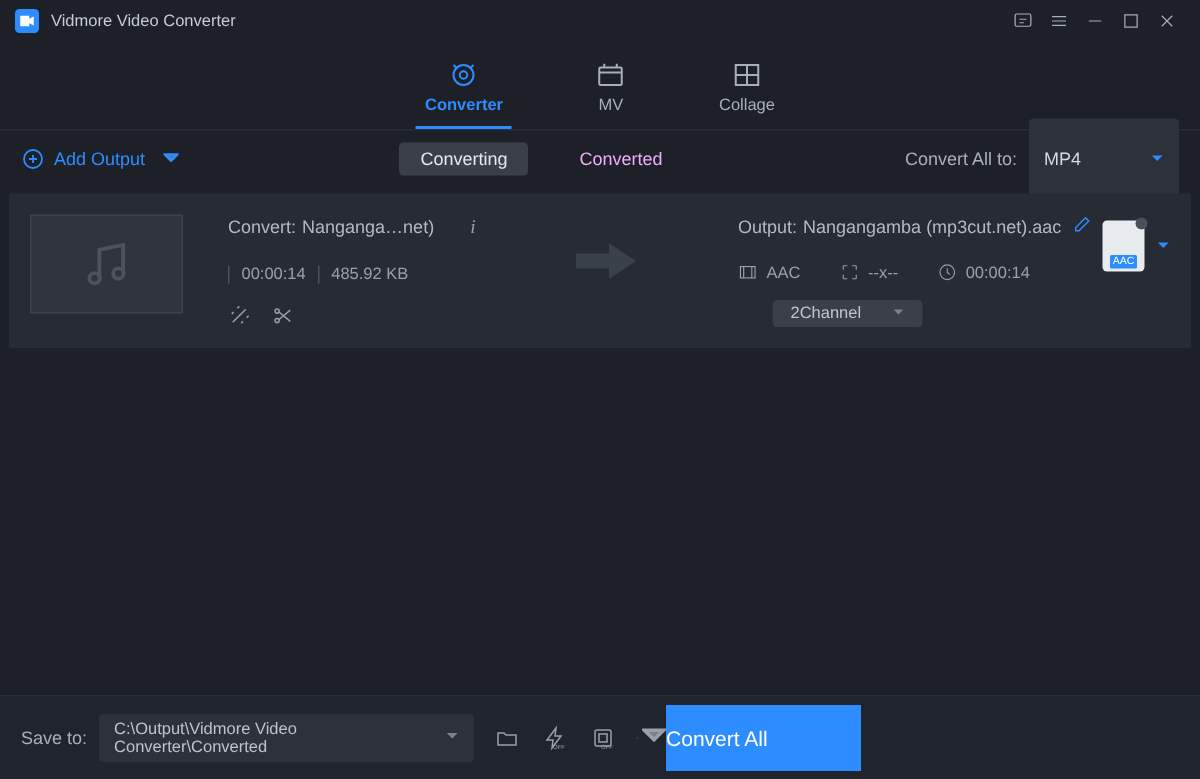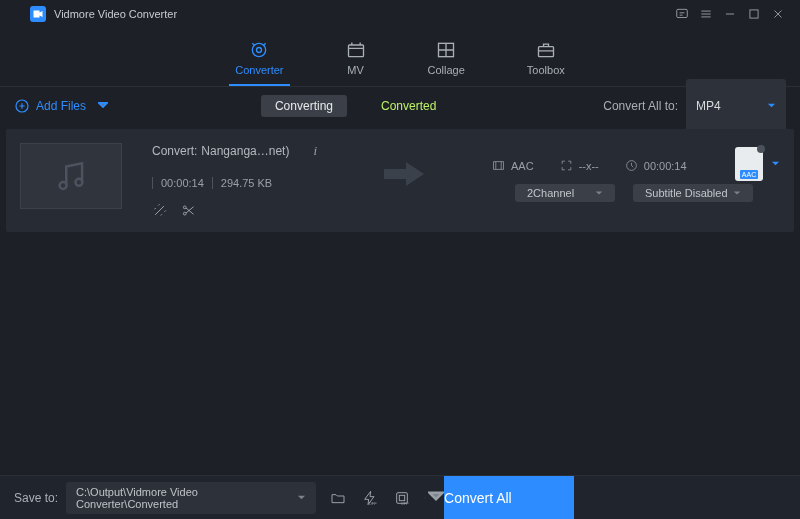--- a/index.html
+++ b/index.html
@@ -1,38 +1,38 @@
 <!DOCTYPE html>
 <html><head>
 <meta charset="utf-8">
 <style>
   * { box-sizing: border-box; margin: 0; padding: 0; font-family: "Segoe UI", Arial, sans-serif; }
   body { background: #1d2127; width: 800px; height: 519px; overflow: hidden; color: #c7ccd1; font-size: 12px; user-select: none; }
-  .titlebar { display: flex; align-items: center; height: 28px; padding: 0 10px; background: #1d2127; margin-left: 20px; }
+  .titlebar { display: flex; align-items: center; height: 28px; padding: 0 10px; background: #1d2127; }
   .titlebar .logo { width: 16px; height: 16px; background: #2d8cff; border-radius: 3px; display: flex; align-items: center; justify-content: center; margin-right: 8px; }
   .titlebar .logo svg { width: 12px; height: 12px; fill: #fff; }
   .titlebar .title { font-size: 11px; color: #c7ccd1; }
   .titlebar .spacer { flex: 1; }
   .titlebar .win-btn { width: 24px; height: 24px; display: flex; align-items: center; justify-content: center; cursor: pointer; color: #a9afb6; }
   .titlebar .win-btn svg { width: 14px; height: 14px; stroke: currentColor; fill: none; stroke-width: 1.4; }
   .tabs { display: flex; justify-content: center; gap: 50px; padding: 8px 0 0 0; border-bottom: 1px solid #2a2e35; }
   .tab { display: flex; flex-direction: column; align-items: center; cursor: pointer; padding: 4px 6px 8px 6px; }
   .tab .icon { height: 20px; display: flex; align-items: center; justify-content: center; }
   .tab .icon svg { width: 20px; height: 20px; stroke: #a9afb6; fill: none; stroke-width: 1.6; }
   .tab.active .icon svg { stroke: #2d8cff; }
   .tab .label { margin-top: 4px; font-size: 11px; color: #a9afb6; }
-  .tab.active .label { color: #2d8cff; }
+  .tab.active .label { color: #2d8cff; font-weight: bold; }
   .tab.active { border-bottom: 2px solid #2d8cff; }
   .subbar { display: flex; align-items: center; height: 38px; padding: 0 14px; }
   .addfiles { display: flex; align-items: center; color: #2d8cff; cursor: pointer; gap: 6px; font-size: 12px; }
   .addfiles svg { width: 16px; height: 16px; stroke: #2d8cff; fill: none; stroke-width: 1.8; }
   .chev-down { margin-left: 6px; }
   .chev-down svg { width: 10px; height:10px; fill: #6b7280; }
   .subtabs { margin: 12px auto; display: flex; gap: 20px; font-size: 12px; justify-content: center; }
-  .subtab { padding: 4px 14px; border-radius: 3px; cursor: pointer; color: #bef264; }
+  .subtab { padding: 4px 14px; border-radius: 3px; cursor: pointer; color: #f0abfc; }
   .subtab.active { background: #3a3f48; color: #e6e9ec; }
   .convert-all-to { display: flex; align-items: center; gap: 8px; font-size: 12px; color: #a9afb6; }
   .dropdown { background: #2d323a; border-radius: 3px; padding: 20px 10px; min-width: 100px; color: #d6dadd; display: flex; align-items: center; justify-content: space-between; cursor: pointer; }
   .dropdown .arrow { margin-left: 12px; }
   .dropdown .arrow svg { width: 9px; height: 9px; fill: #2d8cff; }
   .item { display: flex; align-items: flex-start; padding: 14px 14px; background: #272b33; margin: 4px 6px; border-radius: 2px; position: relative; }
   .thumb { width: 102px; height: 66px; background: #2f343d; border: 1px solid #3c424c; display: flex; align-items: center; justify-content: center; }
   .thumb svg { width: 38px; height: 38px; stroke: #4c535e; fill: none; stroke-width: 1.6; }
   .col { display: flex; flex-direction: column; }
   .source-col { margin-left: 30px; width: 220px; }
@@ -51,21 +51,21 @@
   .badges .pair { display: flex; align-items: center; gap: 6px; }
   .badges .pair svg { width: 13px; height: 13px; stroke: #9aa0a7; fill: none; stroke-width: 1.4; }
   .selects { display: flex; gap: 18px; margin-top: 12px; margin-left: 23px; }
   .sel { background: #3a3f48; border-radius: 3px; padding: 3px 12px; min-width: 100px; color: #c2c6cb; display: flex; align-items: center; justify-content: space-between; cursor: pointer; font-size: 11px; }
   .sel .arrow svg { width: 8px; height:8px; fill: #7b828b; }
   .format-box { position: absolute; right: 14px; top: 18px; display:flex; align-items:center; gap:8px; }
   .format-box .fb { width: 28px; height: 34px; background: #e9ecef; border-radius: 3px; position: relative; display:flex; align-items:flex-end; justify-content:center; }
   .format-box .fb::before { content:""; position:absolute; top:-2px; right:-2px; width:8px;height:8px;background:#4b515b;border-radius:50%; }
   .format-box .fb .tag { background:#2d8cff; color:#fff; font-size:7px; padding:1px 2px; border-radius:1px; margin-bottom:2px; }
   .format-box .arrow svg { width:9px; height:9px; fill:#2d8cff; cursor:pointer; }
-  .bottom { position: fixed; bottom: 0; left: 0; width: 800px; height: 44px; background: #20252d; display: flex; align-items: center; padding: 0 0 0 14px; border-top: 1px solid #2a2e35; }
+  .bottom { position: fixed; bottom: 0; left: 0; width: 800px; height: 56px; background: #20252d; display: flex; align-items: center; padding: 0 0 0 14px; border-top: 1px solid #2a2e35; }
   .bottom .savelabel { color: #a9afb6; font-size: 12px; margin-right: 8px; }
   .pathbox { background: #2d323a; border-radius: 3px; padding: 4px 10px; width: 250px; color: #bfc3c8; display:flex; align-items:center; justify-content:space-between; font-size: 11px; cursor:pointer; }
   .pathbox .arrow svg { width:9px; height:9px; fill:#7b828b; }
   .bicons { display:flex; gap:12px; margin-left:12px; }
   .bicons .bi { width:20px; height:20px; display:flex; align-items:center; justify-content:center; cursor:pointer; }
   .bicons .bi svg { width:16px; height:16px; stroke:#9aa0a7; fill:none; stroke-width:1.5; }
   .merge { margin-left: auto; margin-right: 14px; display:flex; align-items:center; gap:8px; color:#a9afb6; font-size:12px; cursor:pointer; }
   .merge .box { width:13px; height:13px; border:1px solid #6b7280; border-radius:2px; }
   .convert-btn { height:44px; width:130px; background:#2d8cff; color:#fff; font-size:14px; display:flex; align-items:center; justify-content:flex-start; cursor:pointer; }
 </style>
@@ -130,38 +130,29 @@
   </div>
   <div class="tab">
     <div class="icon">
         <svg viewBox="0 0 24 24">
           <rect x="3" y="4" width="18" height="16"></rect>
           <path d="M12 4v16M3 12h18"></path>
         </svg>
       </div>
     <div class="label">Collage</div>
   </div>
-  <div class="tab">
-    <div class="icon">
-        <svg viewBox="0 0 24 24">
-          <rect x="3" y="8" width="18" height="12" rx="1"></rect>
-          <path d="M3 13h18M9 8V5h6v3"></path>
-        </svg>
-      </div>
-    <div class="label">Toolbox</div>
-  </div>
 </div>
 
 <div class="subbar">
   <div class="addfiles">
     <svg viewBox="0 0 24 24">
         <circle cx="12" cy="12" r="9"></circle>
         <path d="M12 8v8M8 12h8"></path>
       </svg>
-    <span>Add Files</span>
+    <span>Add Output</span>
     <span class="chev-down"><svg viewBox="0 0 10 10">
           <path d="M1 3l4 4 4-4z"></path>
         </svg></span>
   </div>
   <div class="subtabs">
     <div class="subtab active">Converting</div>
     <div class="subtab">Converted</div>
   </div>
   <div class="convert-all-to">
     <span>Convert All to:</span>
@@ -186,41 +177,48 @@
   <div class="col source-col">
     <div class="srcline">
       <span>Convert: </span>
       <span style="margin-left:-6px;">Nanganga…net)</span>
       <span class="info-icon">i</span>
     </div>
     <div class="meta-line">
       <span class="sep"></span>
       <span>00:00:14</span>
       <span class="sep"></span>
-      <span>294.75 KB</span>
+      <span>485.92 KB</span>
     </div>
     <div class="tool-row">
       <svg viewBox="0 0 24 24">
           <path d="M5 19L19 5M4 10l2-2M10 4l2-2M14 20l2-2M20 14l2-2"></path>
         </svg>
       <svg viewBox="0 0 24 24">
           <circle cx="6" cy="7" r="2.2"></circle>
           <circle cx="6" cy="17" r="2.2"></circle>
           <path d="M8 8l12 10M8 16L20 6"></path>
         </svg>
     </div>
   </div>
 
   <div class="arrow-big">
     <svg viewBox="0 0 40 30">
         <path d="M0 10h22V3l18 12-18 12v-7H0z"></path>
       </svg>
   </div>
 
   <div class="col output-col">
+    <div class="outline">
+      <span>Output: </span>
+      <span style="margin-left:-4px;">Nangangamba (mp3cut.net).aac</span>
+      <span class="edit-icon"><svg viewBox="0 0 24 24">
+            <path d="M4 20h4L20 8l-4-4L4 16v4z"></path>
+          </svg></span>
+    </div>
     <div class="badges">
       <div class="pair">
         <svg viewBox="0 0 24 24">
             <rect x="3" y="5" width="18" height="14"></rect>
             <path d="M7 5v14M17 5v14"></path>
           </svg>
         <span>AAC</span>
       </div>
       <div class="pair">
         <svg viewBox="0 0 24 24">
@@ -232,26 +230,20 @@
         <svg viewBox="0 0 24 24">
             <circle cx="12" cy="12" r="9"></circle>
             <path d="M12 7v5l3 3"></path>
           </svg>
         <span>00:00:14</span>
       </div>
     </div>
     <div class="selects">
       <div class="sel">
         <span>2Channel</span>
-        <span class="arrow"><svg viewBox="0 0 10 10">
-              <path d="M1 3l4 4 4-4z"></path>
-            </svg></span>
-      </div>
-      <div class="sel" style="min-width:120px">
-        <span>Subtitle Disabled</span>
         <span class="arrow"><svg viewBox="0 0 10 10">
               <path d="M1 3l4 4 4-4z"></path>
             </svg></span>
       </div>
     </div>
   </div>
 
   <div class="format-box">
     <div class="fb">
       <div class="tag">AAC</div>

